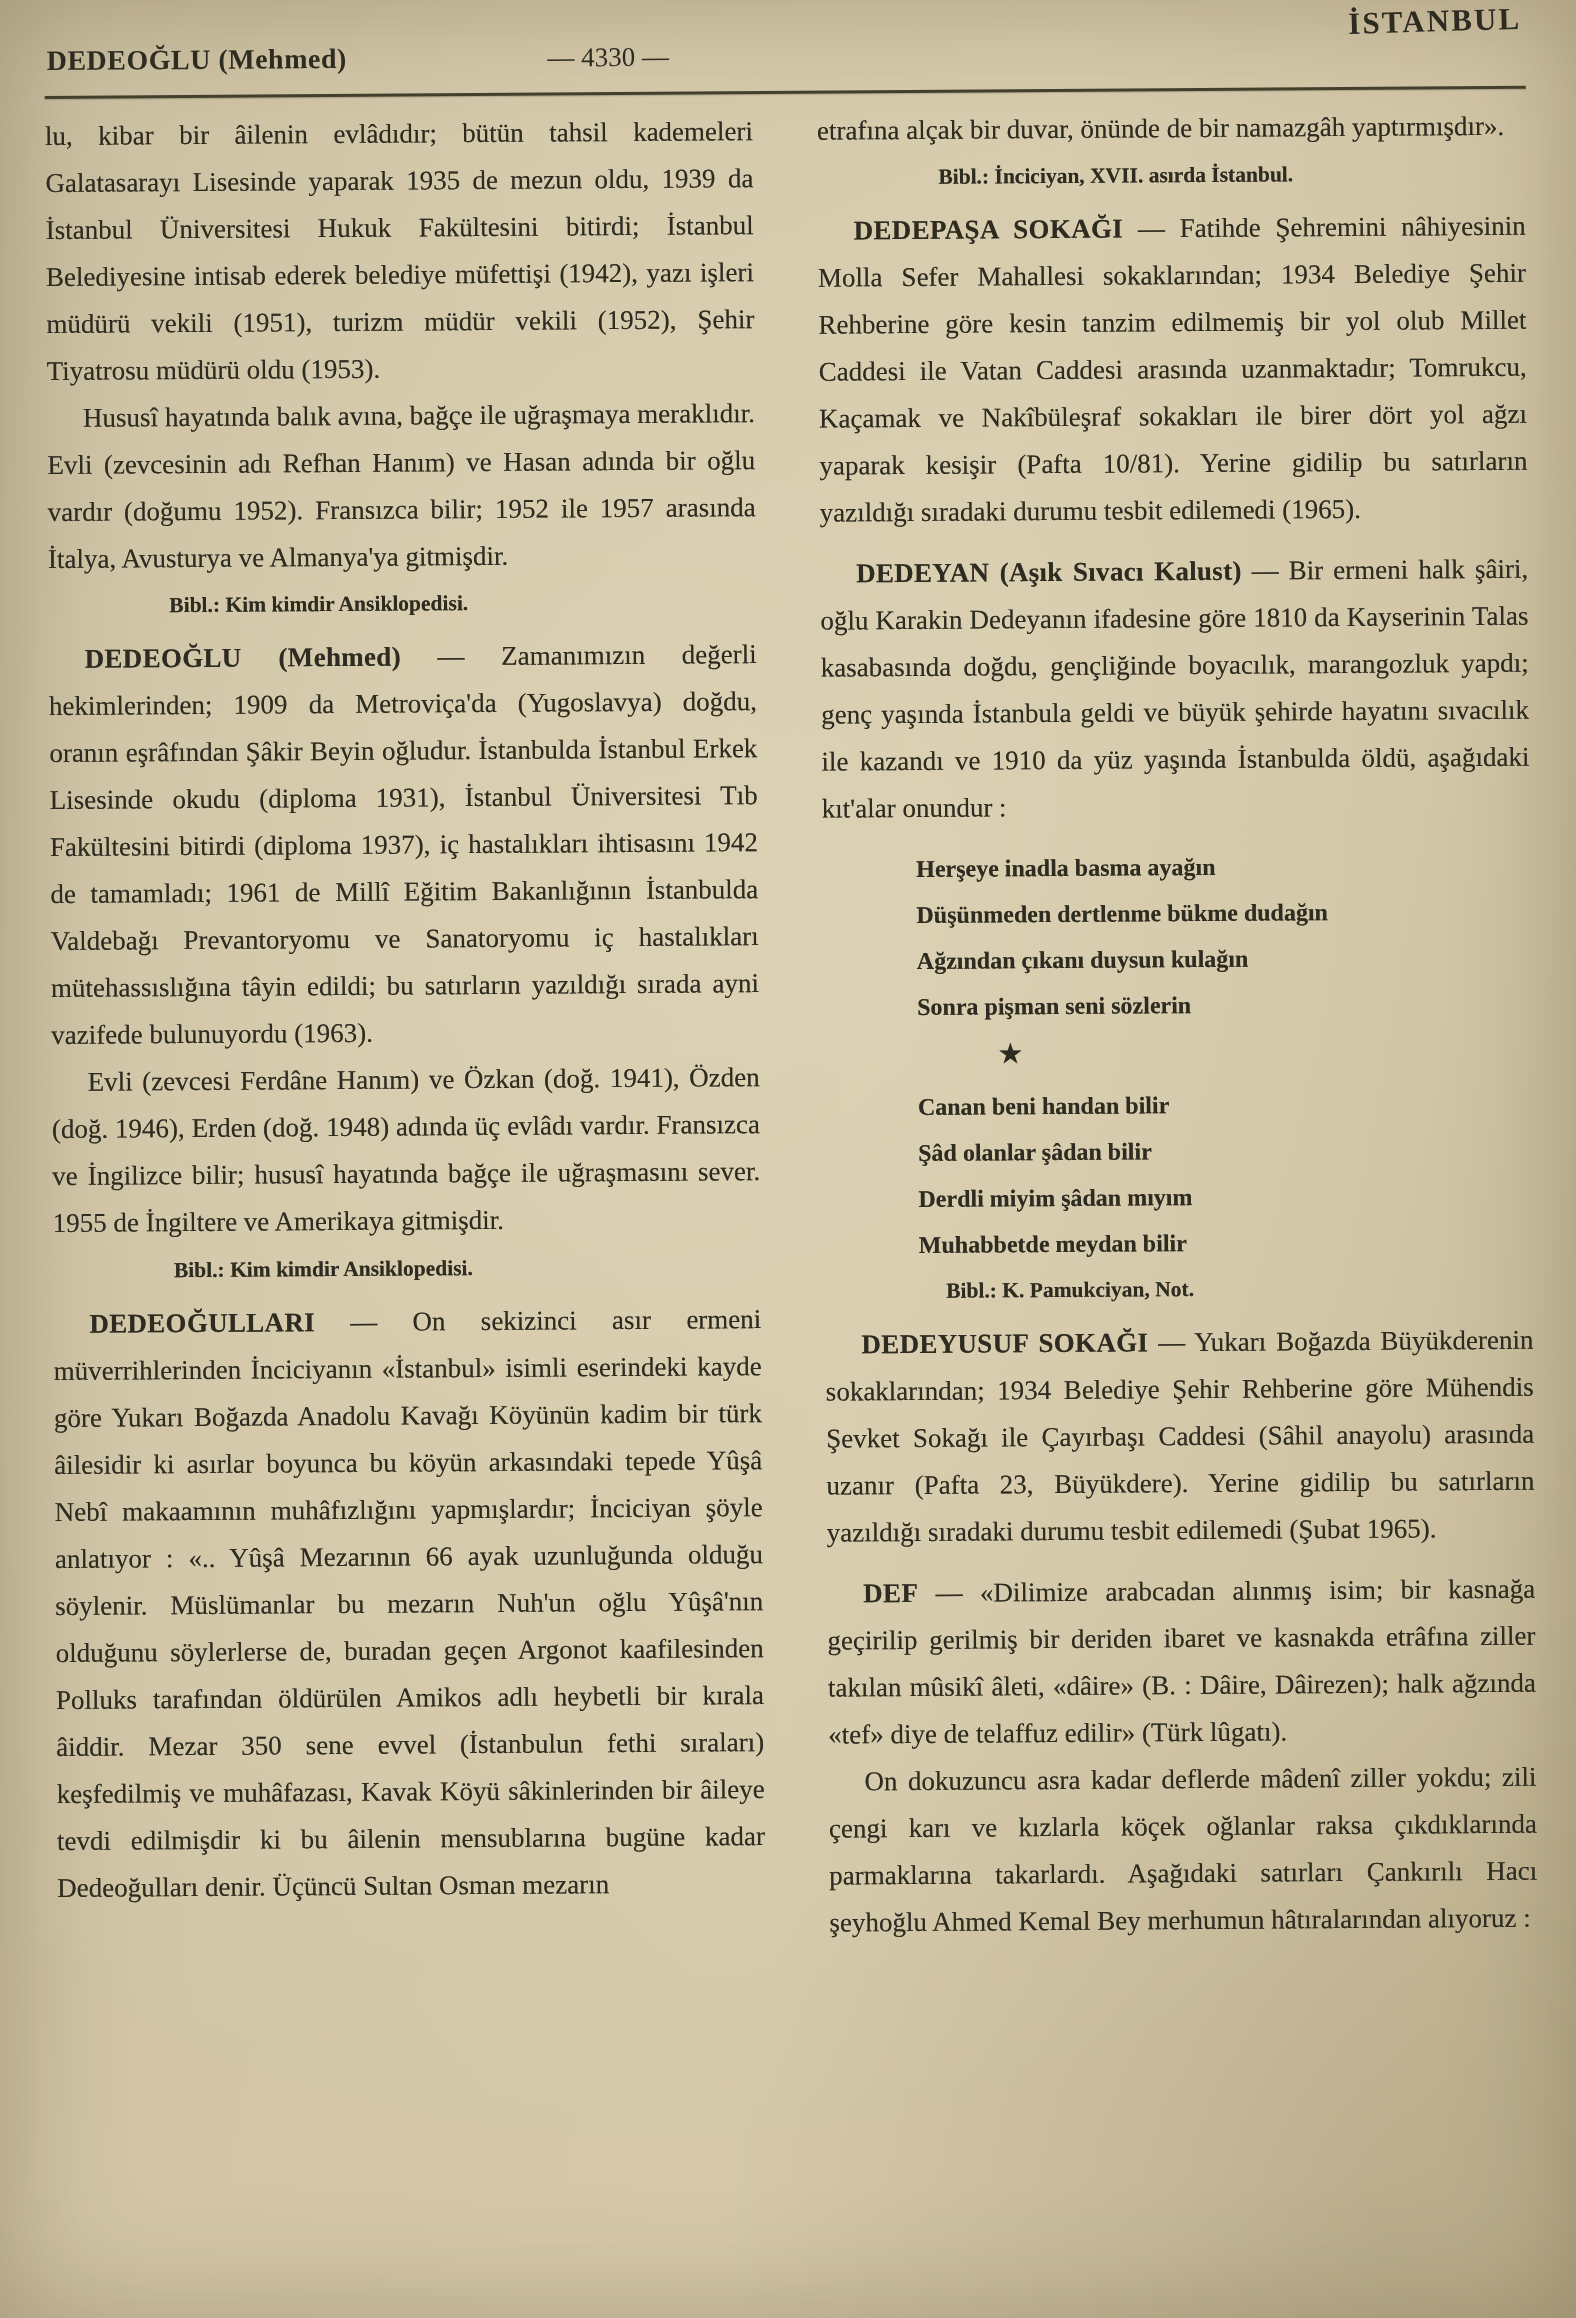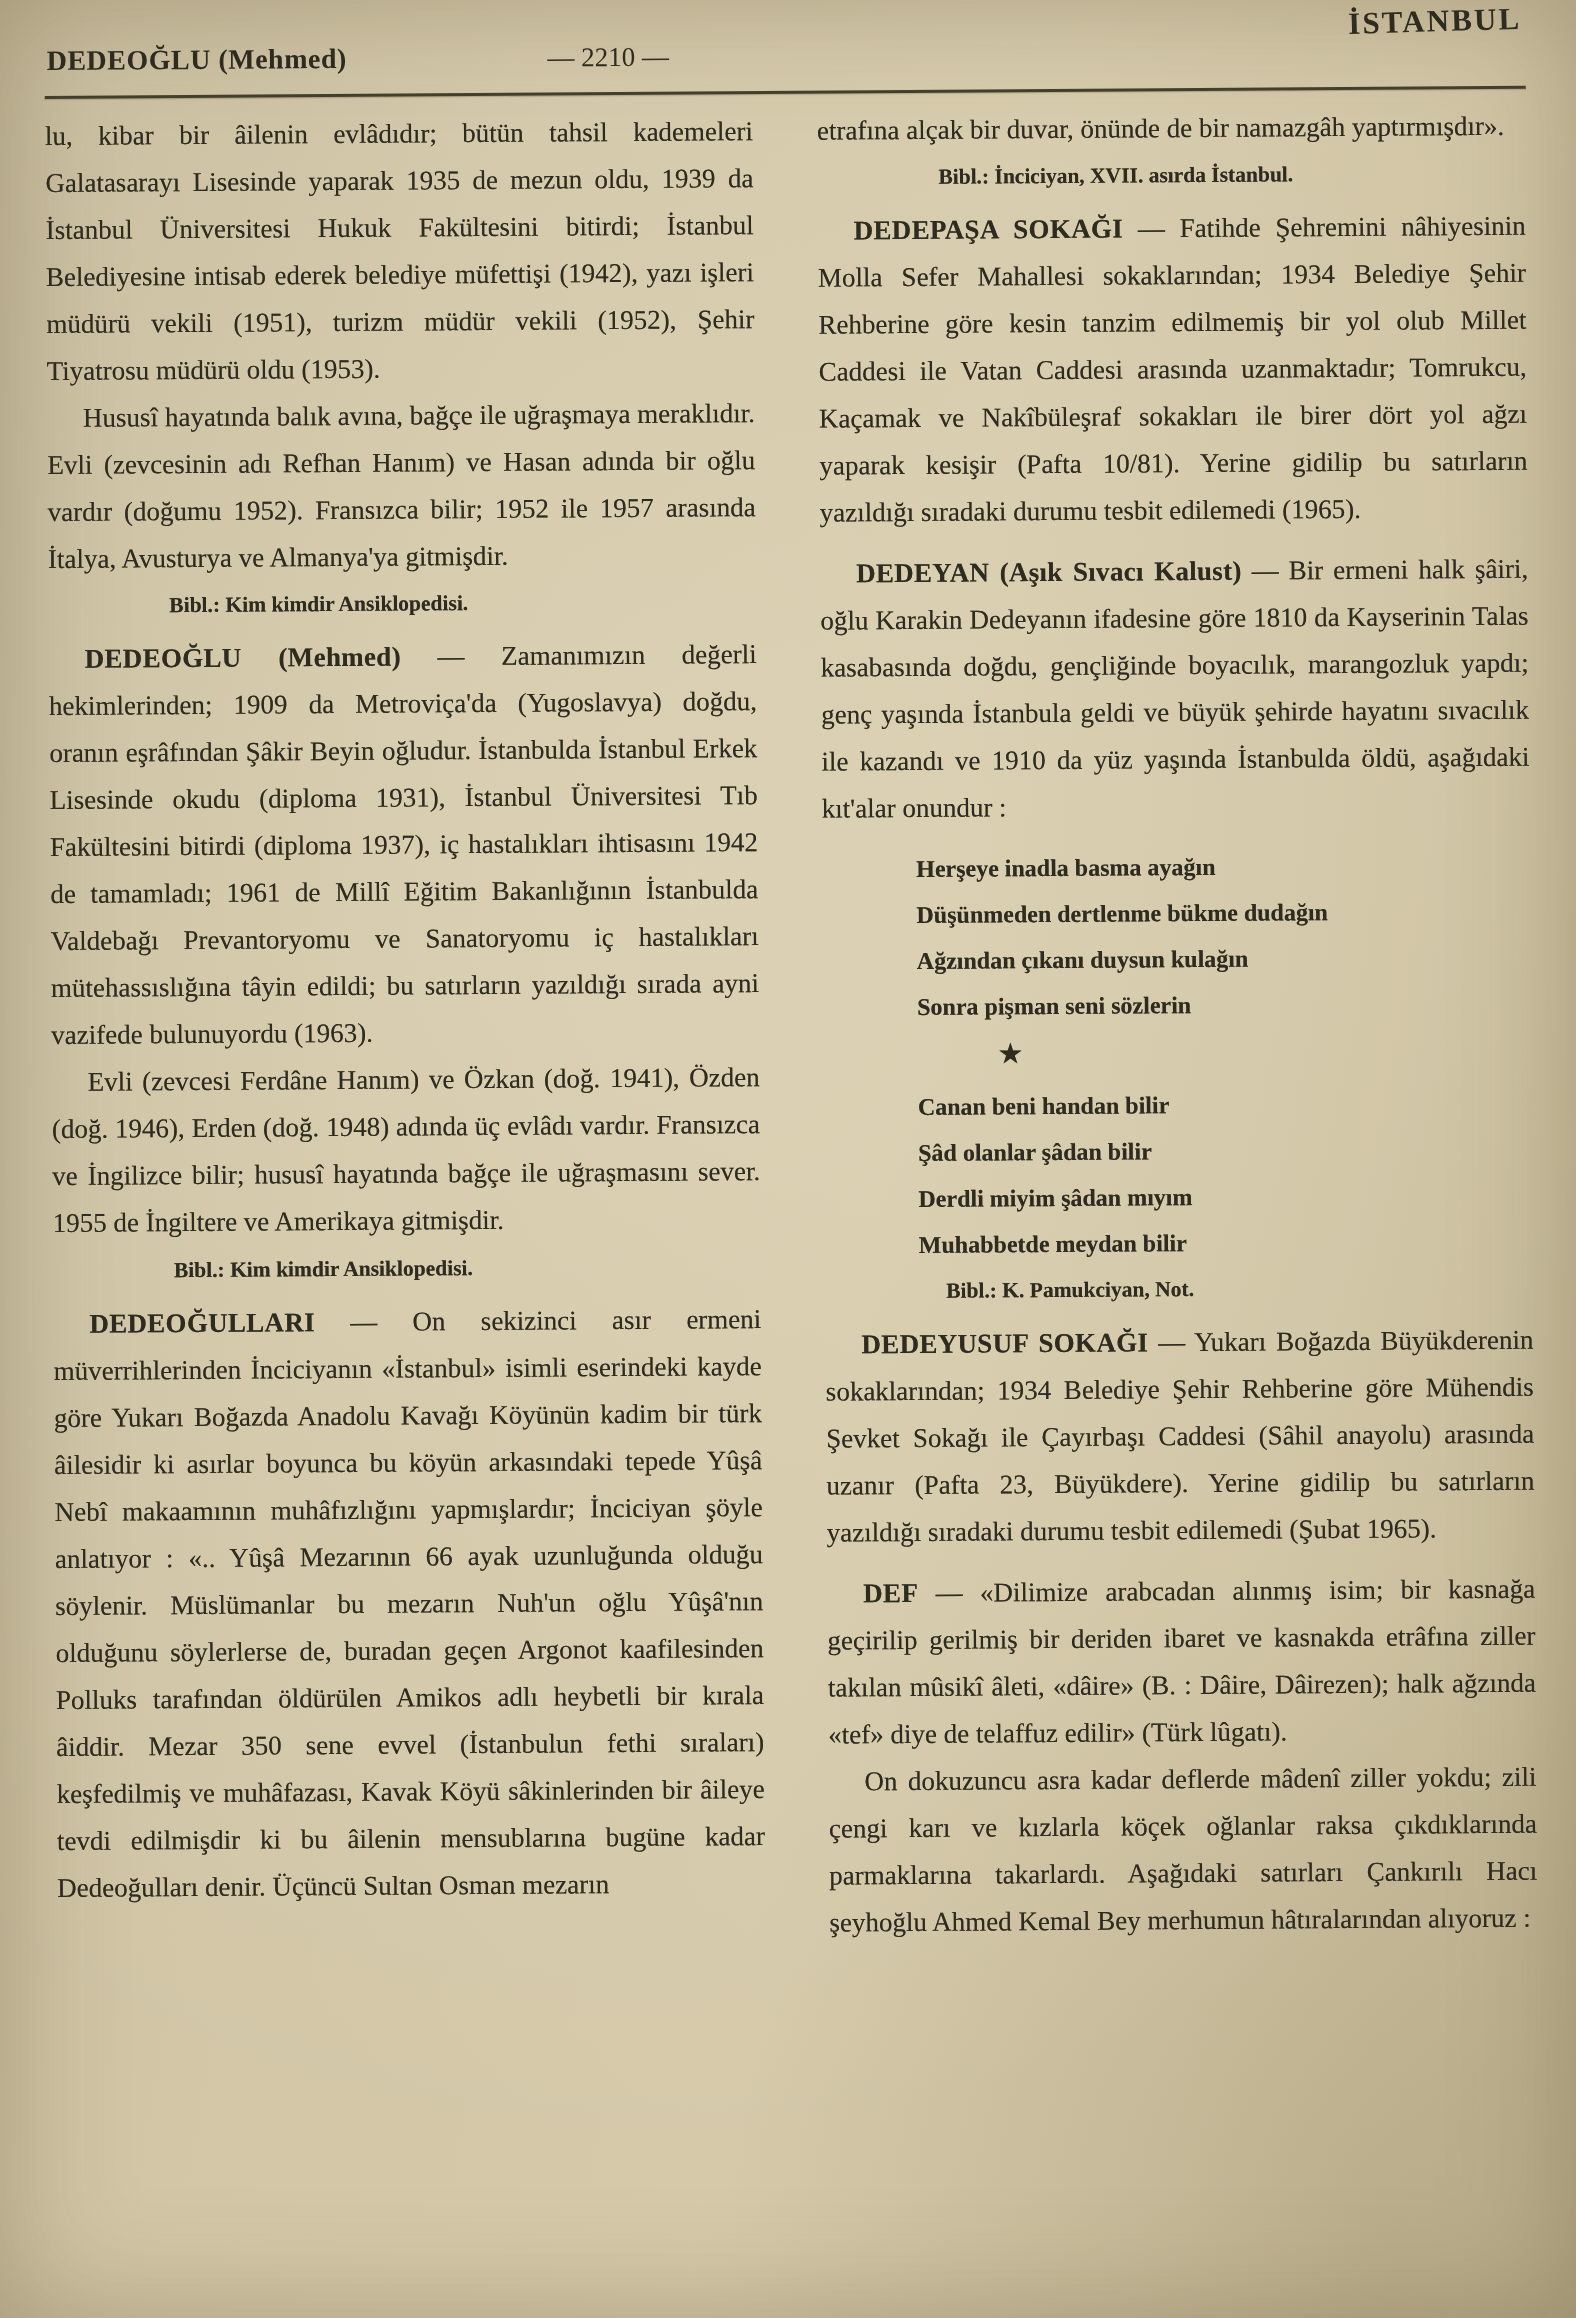--- a/index.html
+++ b/index.html
@@ -110,21 +110,21 @@
   }
 </style>
 </head>
 <body>
 
 <div class="page">
   <div class="inner">
 
     <div class="header">
       <div class="h-entry">DEDEOĞLU (Mehmed)</div>
-      <div class="h-page">— 2210 —</div>
+      <div class="h-page">— 4330 —</div>
       <div class="h-run">İSTANBUL</div>
     </div>
 
     <div class="rule"></div>
 
     <div class="cols">
 
       <div class="col">
         <p class="cont">lu, kibar bir âilenin evlâdıdır; bütün tahsil kademeleri Galatasarayı Lisesinde yaparak 1935 de mezun oldu, 1939 da İstanbul Üniversitesi Hukuk Fakültesini bitirdi; İstanbul Belediyesine intisab ederek belediye müfettişi (1942), yazı işleri müdürü vekili (1951), turizm müdür vekili (1952), Şehir Tiyatrosu müdürü oldu (1953).</p>
         <p class="para">Hususî hayatında balık avına, bağçe ile uğraşmaya meraklıdır. Evli (zevcesinin adı Refhan Hanım) ve Hasan adında bir oğlu vardır (doğumu 1952). Fransızca bilir; 1952 ile 1957 arasında İtalya, Avusturya ve Almanya'ya gitmişdir.</p>

